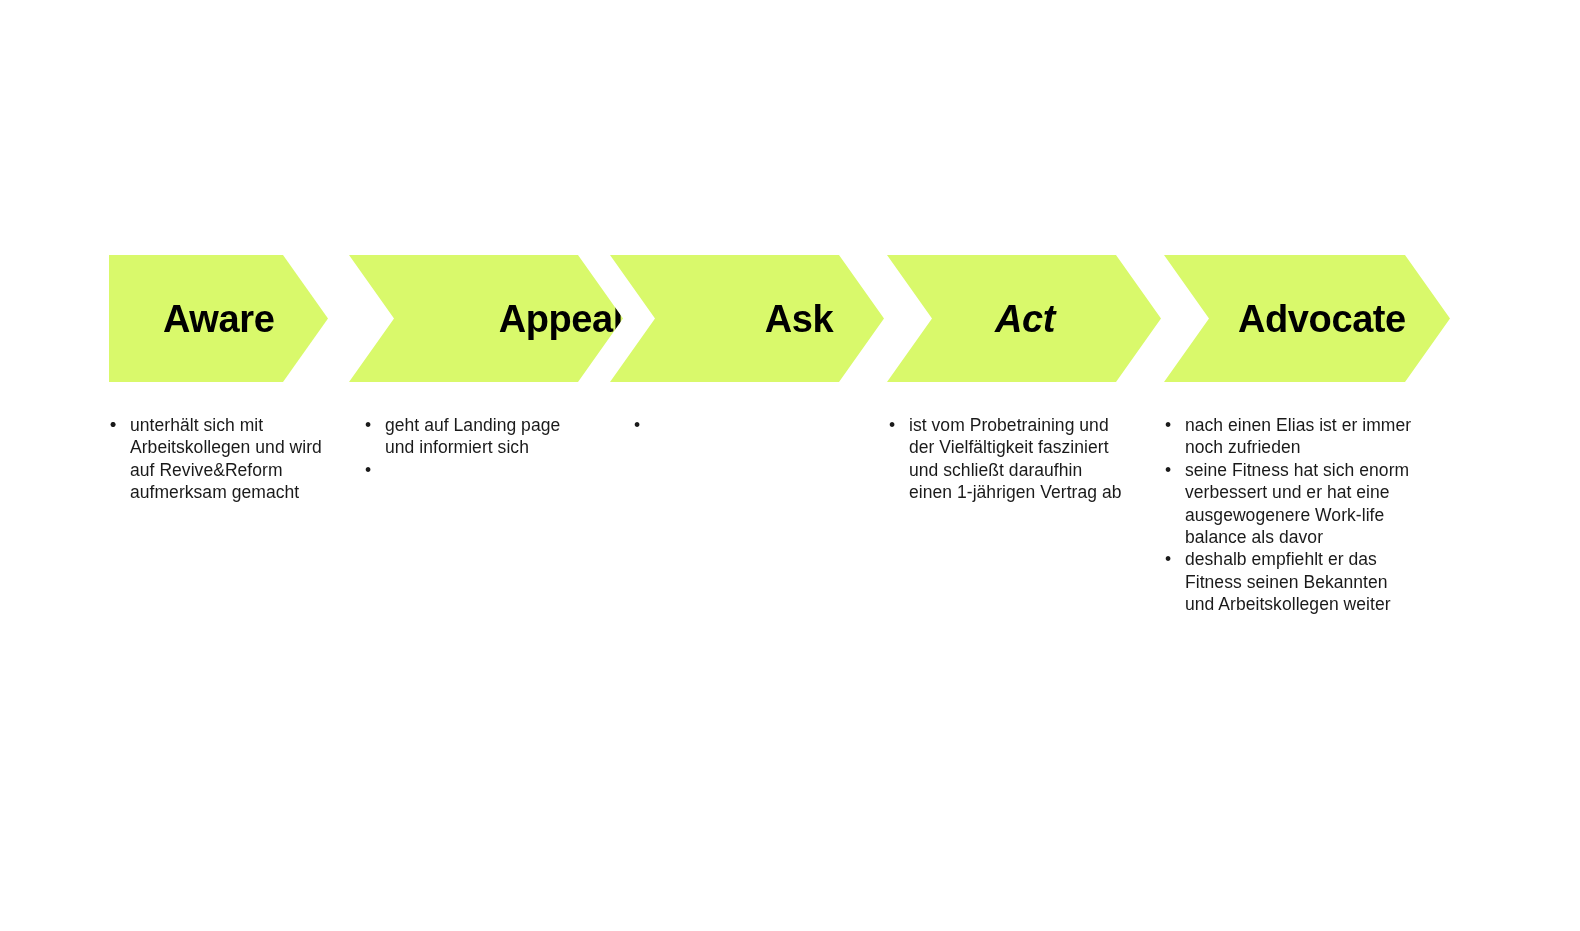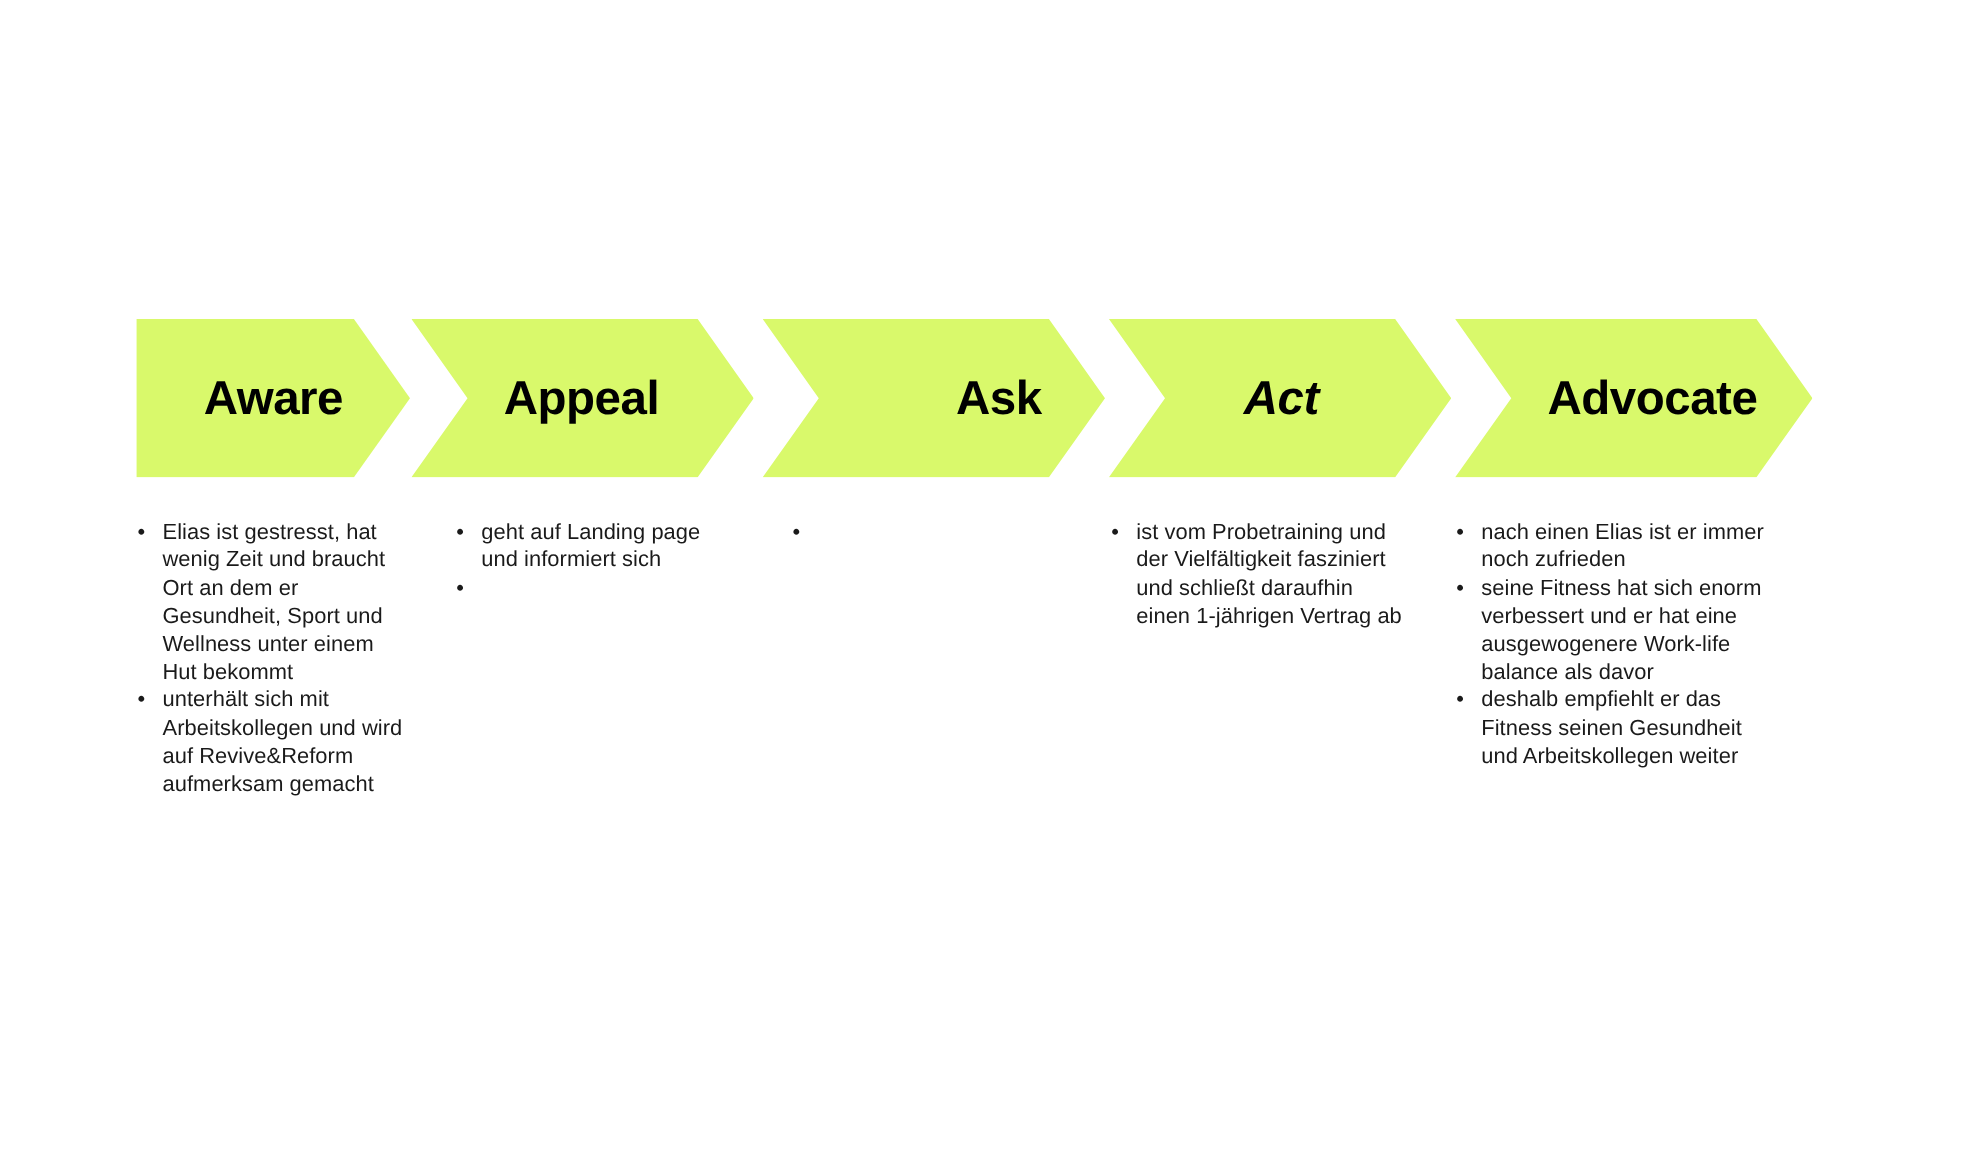--- a/index.html
+++ b/index.html
@@ -103,21 +103,21 @@
 <body>
 
 <div id="journey-map">
 
   <div class="chevron-row">
 
     <div class="stage-chevron first" style="left:0px; width:219px; padding-left:54px;">
       <span class="stage-title">Aware</span>
     </div>
 
-    <div class="stage-chevron notched" style="left:220px; width:274px; padding-left:74px;">
+    <div class="stage-chevron notched" style="left:240px; width:274px; padding-left:74px;justify-content:flex-end;">
       <span class="stage-title">Appeal</span>
     </div>
 
     <div class="stage-chevron notched" style="left:501px; width:274px; padding-left:104px;justify-content:center;">
       <span class="stage-title">Ask</span>
     </div>
 
     <div class="stage-chevron notched" style="left:778px; width:274px; padding-left:108px;font-style:italic;">
       <span class="stage-title">Act</span>
     </div>
@@ -127,21 +127,20 @@
     </div>
 
   </div>
 
   <div class="columns-row">
 
     <div class="stage-column" style="left:108px; width:215px;">
       <ul class="bullet-list">
         <li class="bullet-item">
           <span class="dot">•</span>
-          <span>Elias ist gestresst, hat wenig Zeit und braucht Ort an dem er Gesundheit, Sport und Wellness unter einem Hut bekommt</span>
         </li>
         <li class="bullet-item">
           <span class="dot">•</span>
           <span>unterhält sich mit Arbeitskollegen und wird auf Revive&amp;Reform aufmerksam gemacht</span>
         </li>
       </ul>
     </div>
 
     <div class="stage-column" style="left:363px; width:220px;">
       <ul class="bullet-list">
@@ -177,20 +176,20 @@
         <li class="bullet-item">
           <span class="dot">•</span>
           <span>nach einen Elias ist er immer noch zufrieden</span>
         </li>
         <li class="bullet-item">
           <span class="dot">•</span>
           <span>seine Fitness hat sich enorm verbessert und er hat eine ausgewogenere Work-life balance als davor</span>
         </li>
         <li class="bullet-item">
           <span class="dot">•</span>
-          <span>deshalb empfiehlt er das Fitness seinen Gesundheit und Arbeitskollegen weiter</span>
+          <span>deshalb empfiehlt er das Fitness seinen Bekannten und Arbeitskollegen weiter</span>
         </li>
       </ul>
     </div>
 
   </div>
 
 </div>
 
 </body></html>

